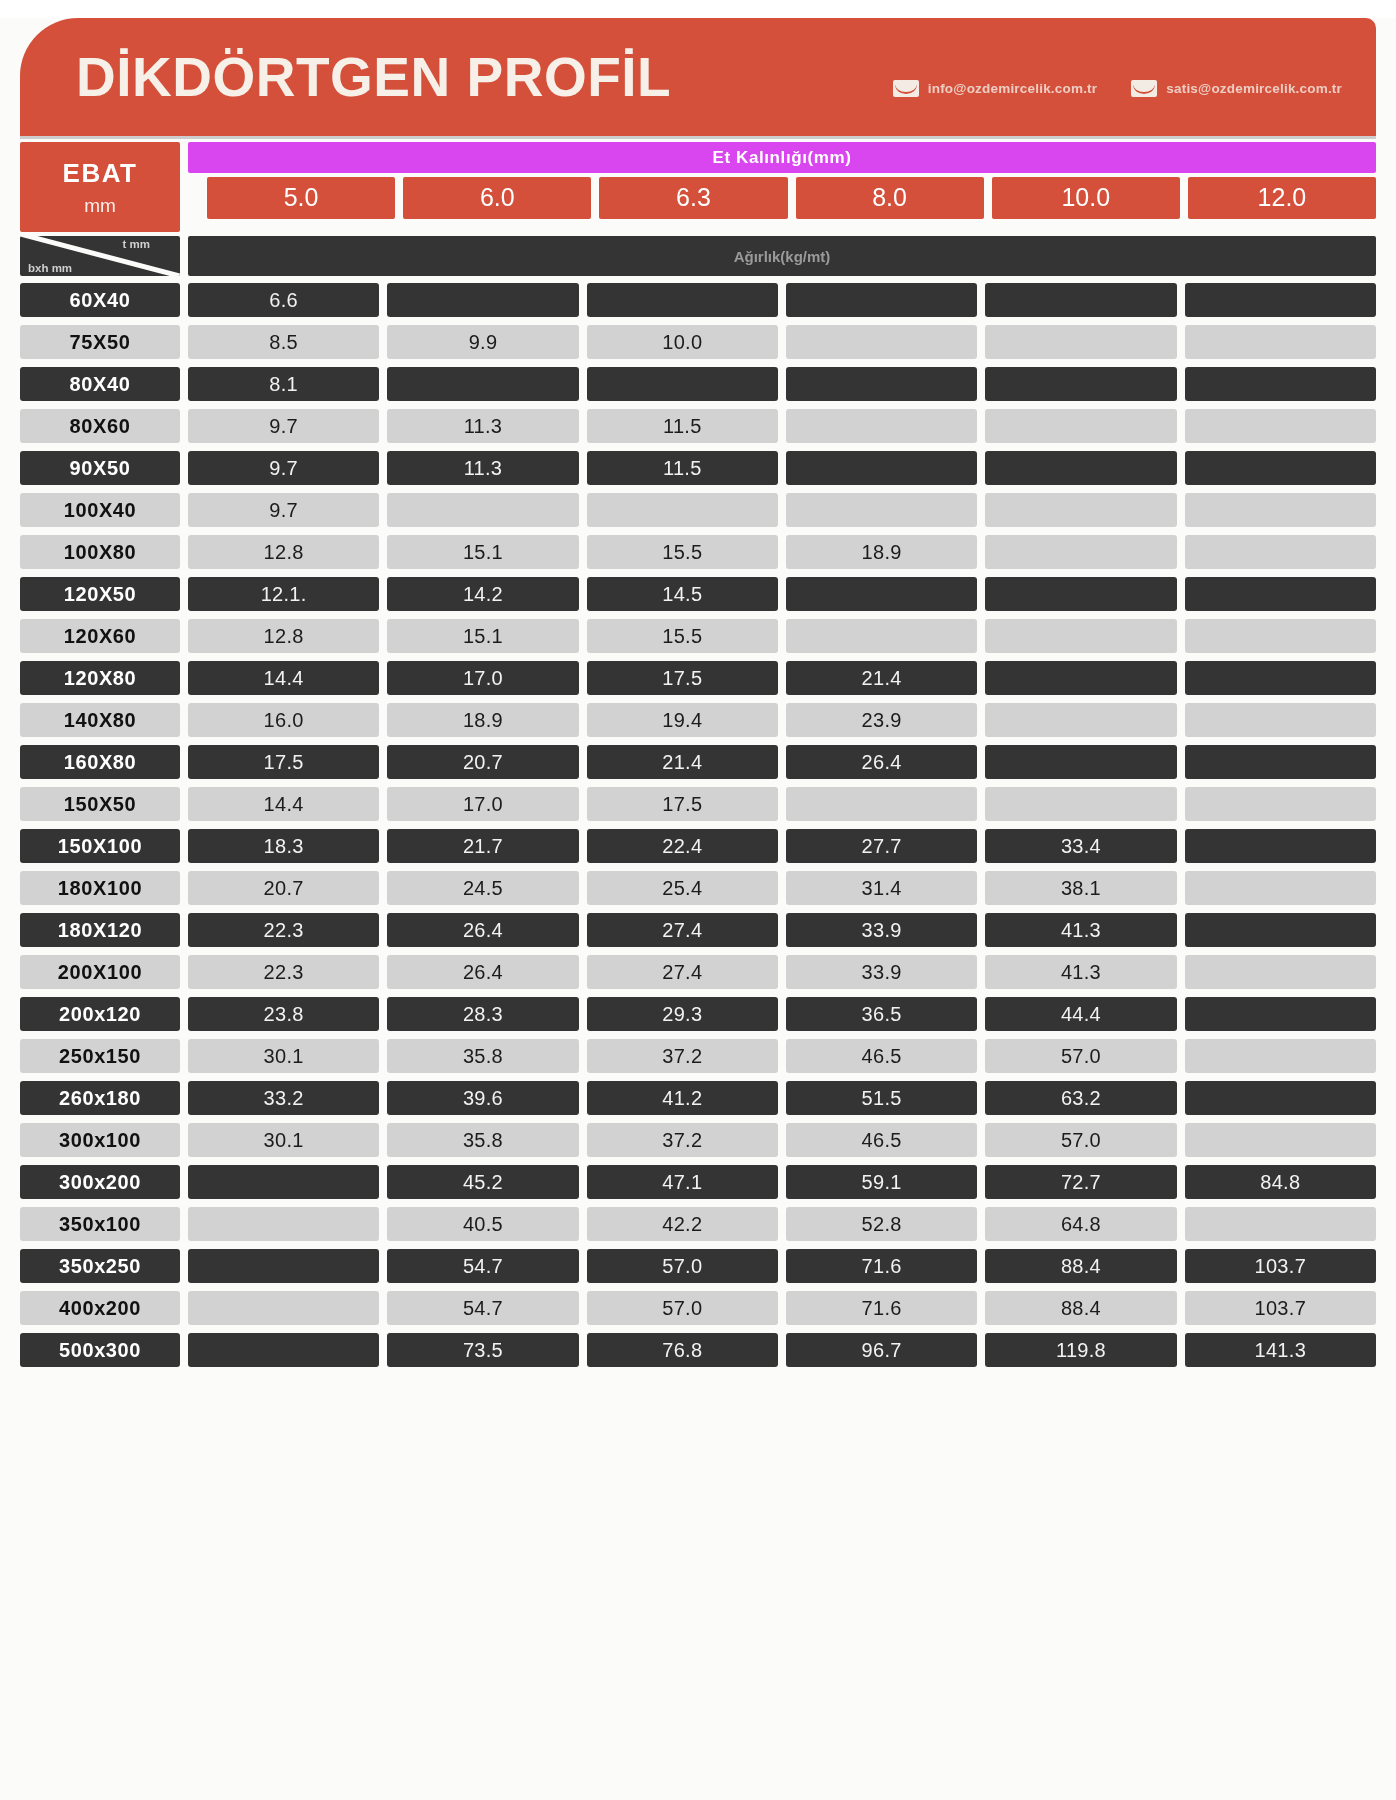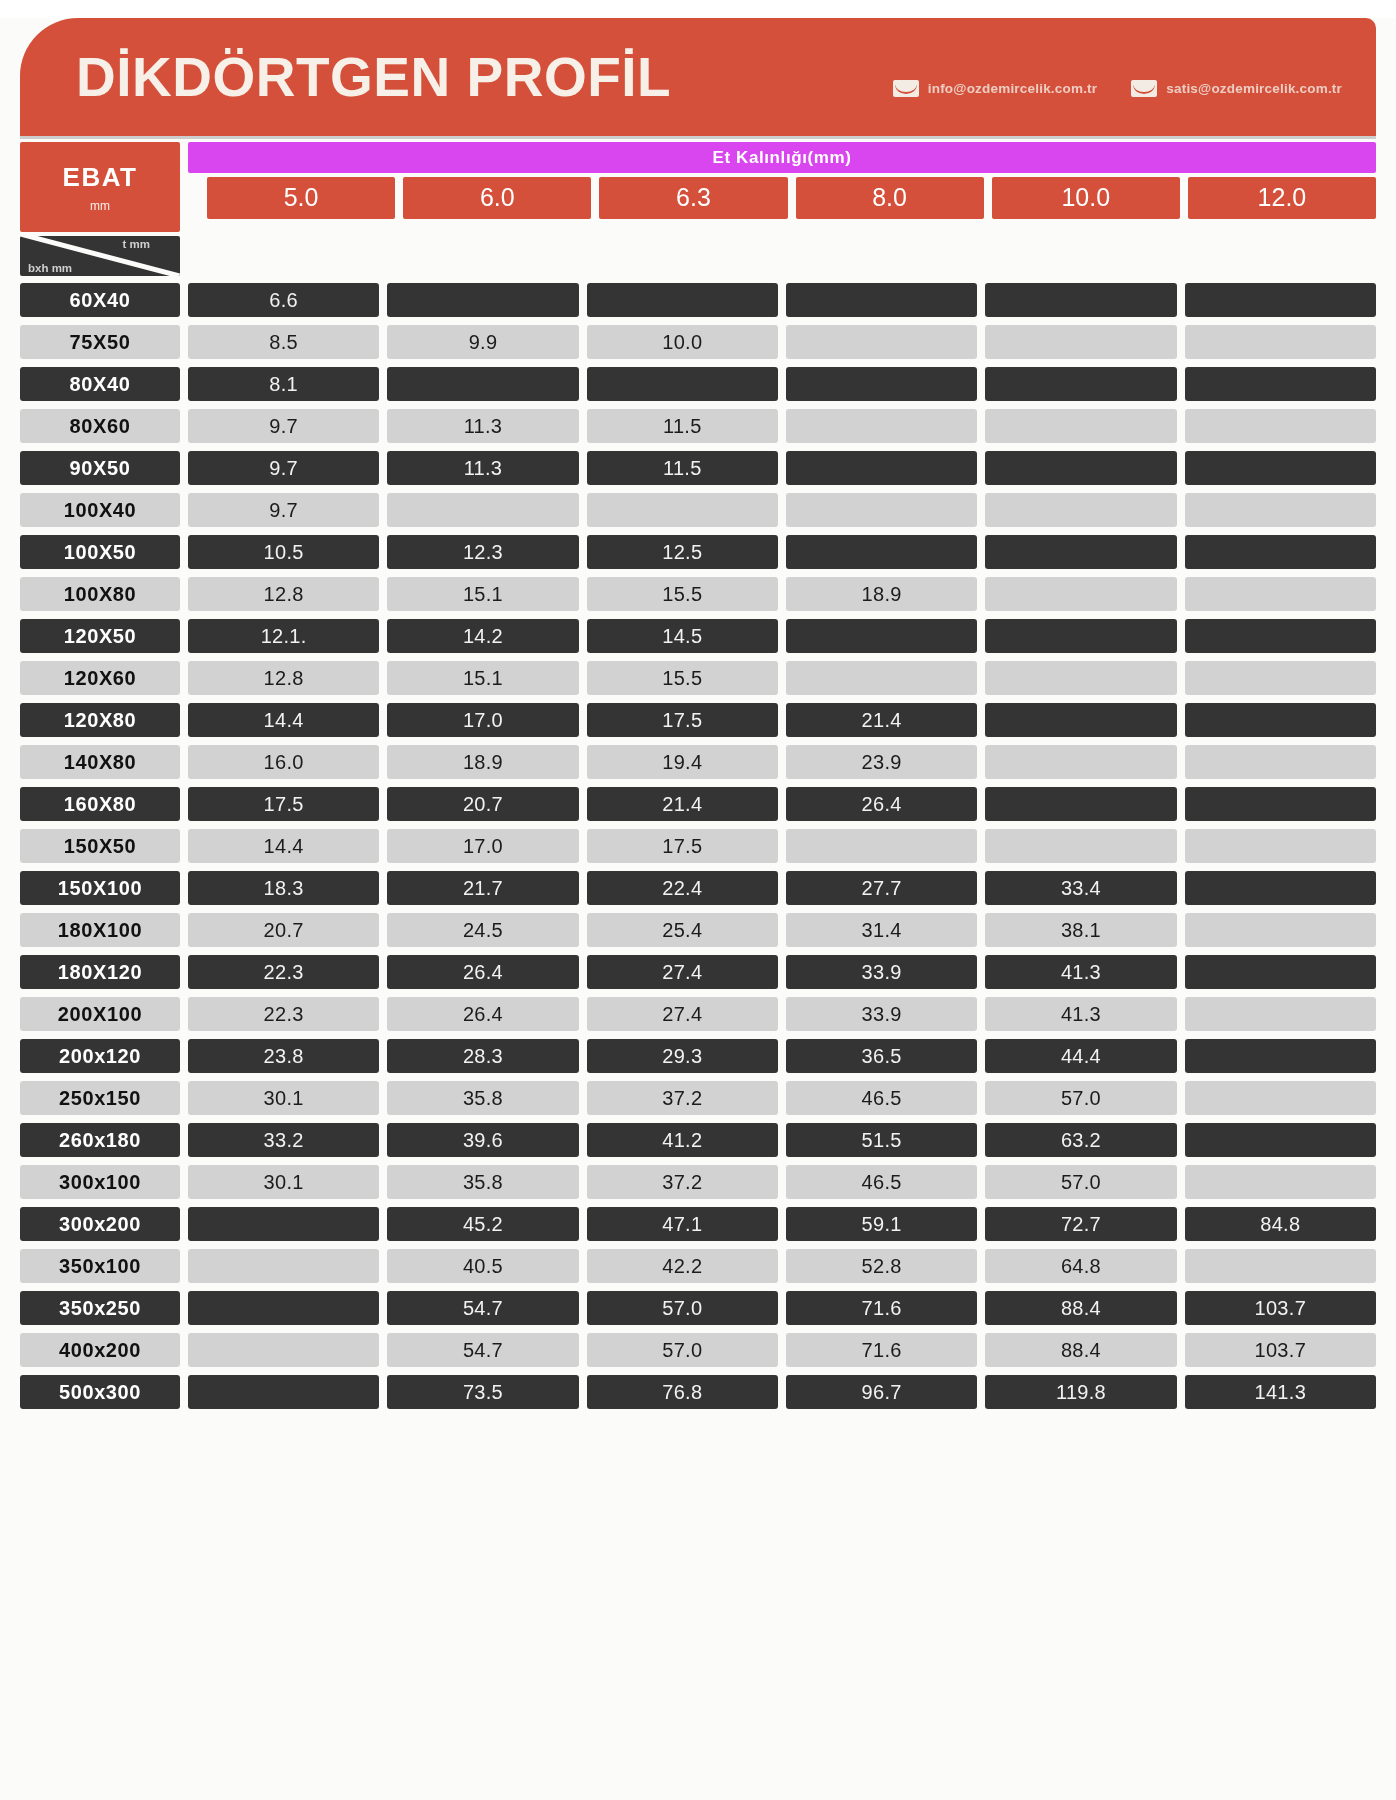--- a/index.html
+++ b/index.html
@@ -117,21 +117,21 @@
     justify-content: center;
     height: 90px;
     border-radius: 2px;
   }
   .ebat-head .t1 {
     font-size: 26px;
     font-weight: 600;
     letter-spacing: 1.5px;
   }
   .ebat-head .t2 {
-    font-size: 12px;
+    font-size: 19px;
     font-weight: 500;
     margin-top: 6px;
     opacity: 0.9;
   }
 
   .thick-wrap {
     flex: 1 1 0;
     display: flex;
     flex-direction: column;
     gap: 4px;
@@ -285,20 +285,21 @@
     </div>
 
     <div class="subrow">
       <div class="diag-cell">
         <svg class="diag-line" viewBox="0 0 210 68">
           <line x1="6" y1="12" x2="196" y2="62" stroke="#fbfbfa" stroke-width="5"></line>
         </svg>
         <span class="diag-t">t mm</span>
         <span class="diag-b">bxh mm</span>
       </div>
+      <div class="agirlik">Ağırlık(kg/mt)</div>
     </div>
 
     <div id="table-body">
         <div class="row dark">
           <div class="cell label-cell">60X40</div>
           <div class="cell c-data">6.6</div>
           <div class="cell c-data empty"></div>
           <div class="cell c-data empty"></div>
           <div class="cell c-data empty"></div>
           <div class="cell c-data empty"></div>
@@ -338,29 +339,20 @@
           <div class="cell c-data">11.5</div>
           <div class="cell c-data empty"></div>
           <div class="cell c-data empty"></div>
           <div class="cell c-data empty"></div>
         </div>
         <div class="row light">
           <div class="cell label-cell">100X40</div>
           <div class="cell c-data">9.7</div>
           <div class="cell c-data empty"></div>
           <div class="cell c-data empty"></div>
-          <div class="cell c-data empty"></div>
-          <div class="cell c-data empty"></div>
-          <div class="cell c-data empty"></div>
-        </div>
-        <div class="row dark">
-          <div class="cell label-cell">100X50</div>
-          <div class="cell c-data">10.5</div>
-          <div class="cell c-data">12.3</div>
-          <div class="cell c-data">12.5</div>
           <div class="cell c-data empty"></div>
           <div class="cell c-data empty"></div>
           <div class="cell c-data empty"></div>
         </div>
         <div class="row light">
           <div class="cell label-cell">100X80</div>
           <div class="cell c-data">12.8</div>
           <div class="cell c-data">15.1</div>
           <div class="cell c-data">15.5</div>
           <div class="cell c-data">18.9</div>

